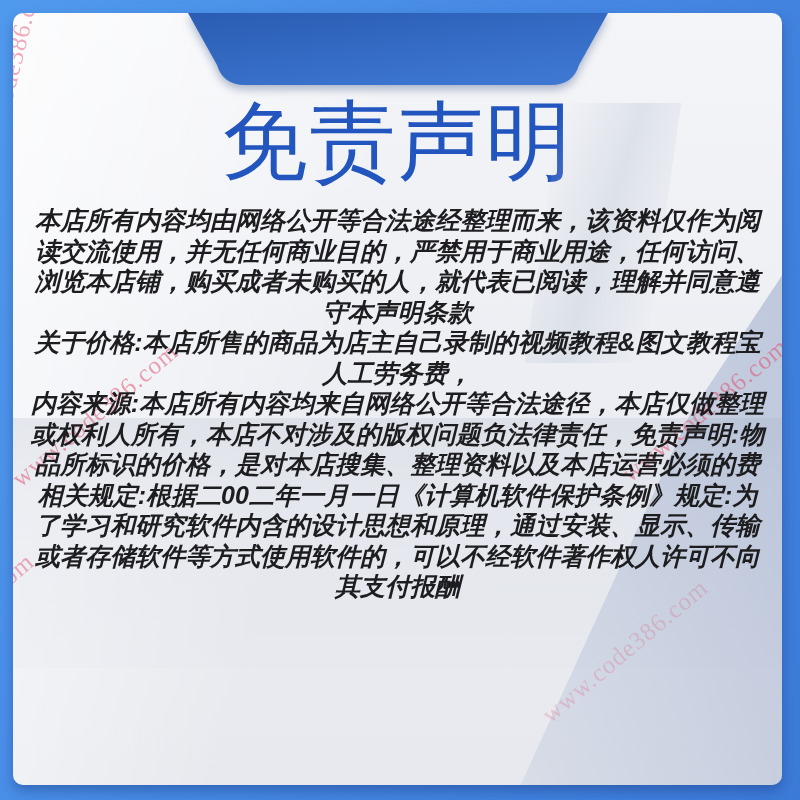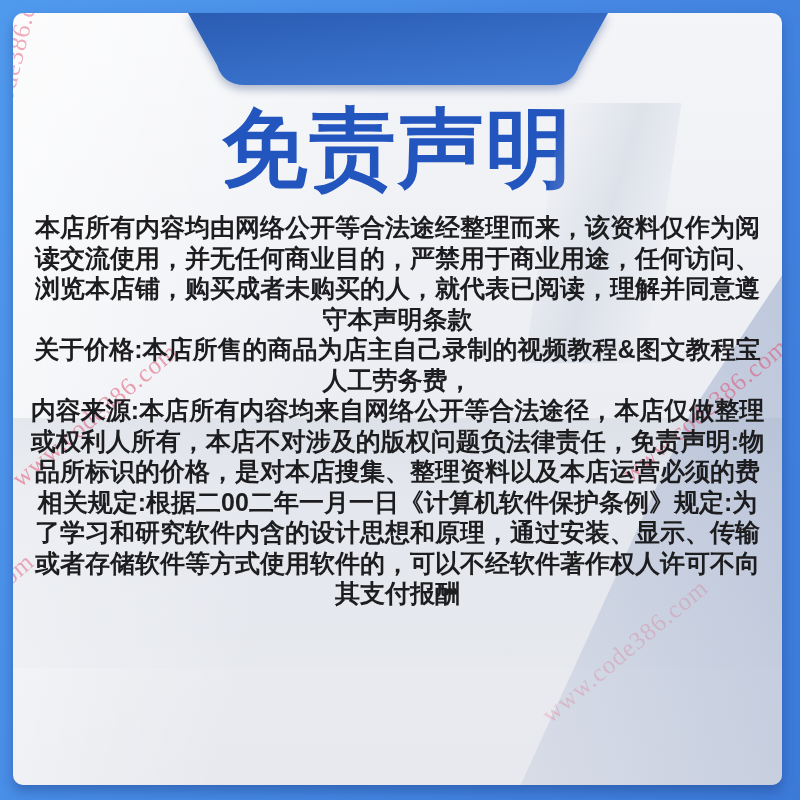--- a/index.html
+++ b/index.html
@@ -42,27 +42,27 @@
   .shade-crease{
     position:absolute;top:90px;height:260px;width:120px;left:530px;
     background:linear-gradient(100deg,rgba(255,255,255,0) 0%,rgba(205,212,224,.55) 50%,rgba(255,255,255,0) 100%);
     transform:skewX(-8deg);
   }
   .banner{
     position:relative;display:block;margin:0 auto;width:420px;height:72px;
     filter:drop-shadow(0 4px 5px rgba(20,50,110,.35));
   }
   .title{
-    margin-top:20px;text-align:center;
-    font-size:86px;line-height:1.0;font-weight:700;letter-spacing:2px;
+    margin-top:13px;text-align:center;
+    font-size:86px;line-height:1.0;font-weight:400;letter-spacing:2px;
     color:var(--title_blue);
     font-family:"Liberation Sans","DejaVu Sans",sans-serif;
   }
   .body-text{
-    position:relative;margin-top:21px;padding:0 0;z-index:3;
+    position:relative;margin-top:21px;padding:0 0;z-index:3;font-style:italic;
   }
   .line{
     text-align:center;white-space:nowrap;
     font-size:25px;line-height:30.5px;font-weight:600;
     color:var(--text_color);
   }
   .watermark{
     position:absolute;z-index:2;white-space:nowrap;
     font-size:25px;letter-spacing:1px;font-weight:500;
     color:var(--watermark_color);opacity:.5;

